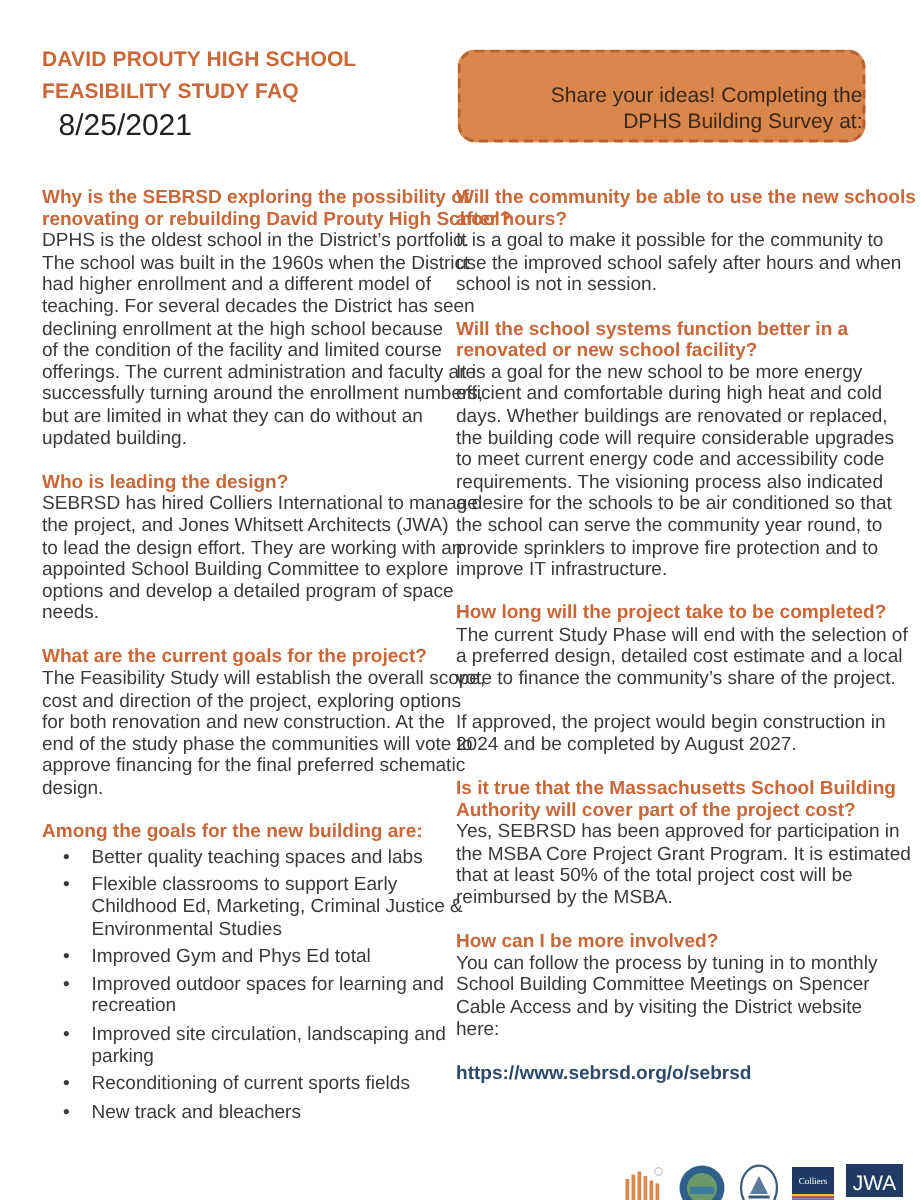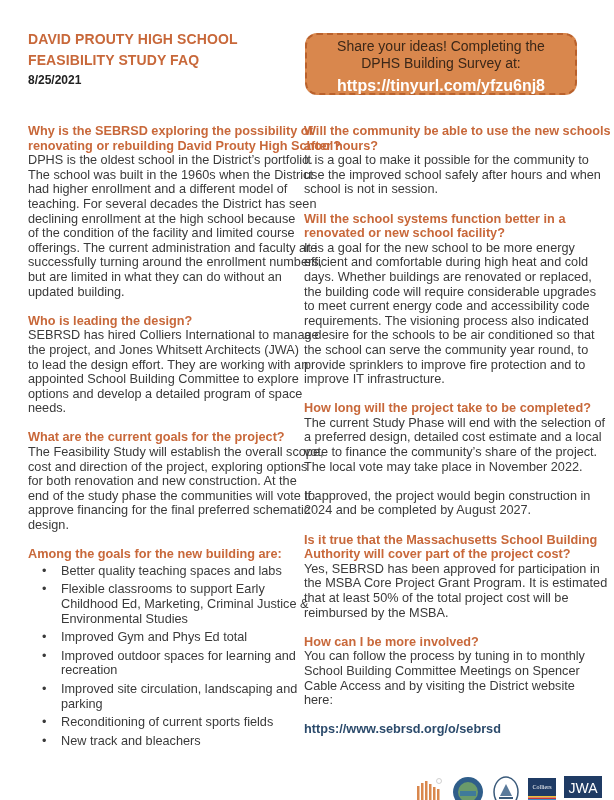--- a/index.html
+++ b/index.html
@@ -7,28 +7,28 @@
     width: 614px; height: 800px; position: relative; overflow: hidden;
     font-family: "Liberation Sans", sans-serif; color: #3a3a3a;
   }
   .title {
     position: absolute; left: 28px; top: 29px;
     font-weight: bold; color: #c8683a; font-size: 14px; line-height: 21px;
     letter-spacing: 0.1px;
   }
   .title div { white-space: nowrap; }
   .date {
-    position: absolute; left: 28px; top: 73px;
-    font-weight: bold; color: #222; font-size: 12px;
+    position: absolute; left: 39px; top: 73px;
+    font-weight: normal; color: #222; font-size: 20px;
   }
   .banner {
     position: absolute; left: 305px; top: 33px; width: 272px; height: 62px;
     background: #d9874d; border: 2px dashed #b9612c; border-radius: 12px;
-    text-align: center; color: #3b2718; font-size: 14px; line-height: 17px;
-    box-sizing: border-box; padding-top: 3px;
+    text-align: right; color: #3b2718; font-size: 14px; line-height: 17px;
+    box-sizing: border-box; padding-top: 20px;
   }
   .banner .url { color: #ffffff; font-weight: bold; margin-top: 5px; font-size: 16px; }
   .col { position: absolute; top: 124px; font-size: 12.7px; line-height: 14.6px; }
   .col.left { left: 28px; width: 268px; }
   .col.right { left: 304px; width: 280px; }
   .q { color: #c8683a; font-weight: bold; }
   .a { margin: 0; }
   .gap { height: 14.6px; }
   .line { white-space: nowrap; }
   ul.goals { list-style: none; margin: 2px 0 0 0; padding: 0; }
@@ -171,21 +171,20 @@
     </div>
     <div class="gap"></div>
     <div class="faq-item">
       <div class="q">
         <div class="line ">How long will the project take to be completed?</div>
       </div>
       <div class="a">
         <div class="line ">The current Study Phase will end with the selection of</div>
         <div class="line ">a preferred design, detailed cost estimate and a local</div>
         <div class="line ">vote to finance the community’s share of the project.</div>
-        <div class="line ">The local vote may take place in November 2022.</div>
       </div>
       <div class="gap"></div>
       <div class="a">
         <div class="line ">If approved, the project would begin construction in</div>
         <div class="line ">2024 and be completed by August 2027.</div>
       </div>
     </div>
     <div class="gap"></div>
     <div class="faq-item">
       <div class="q">

